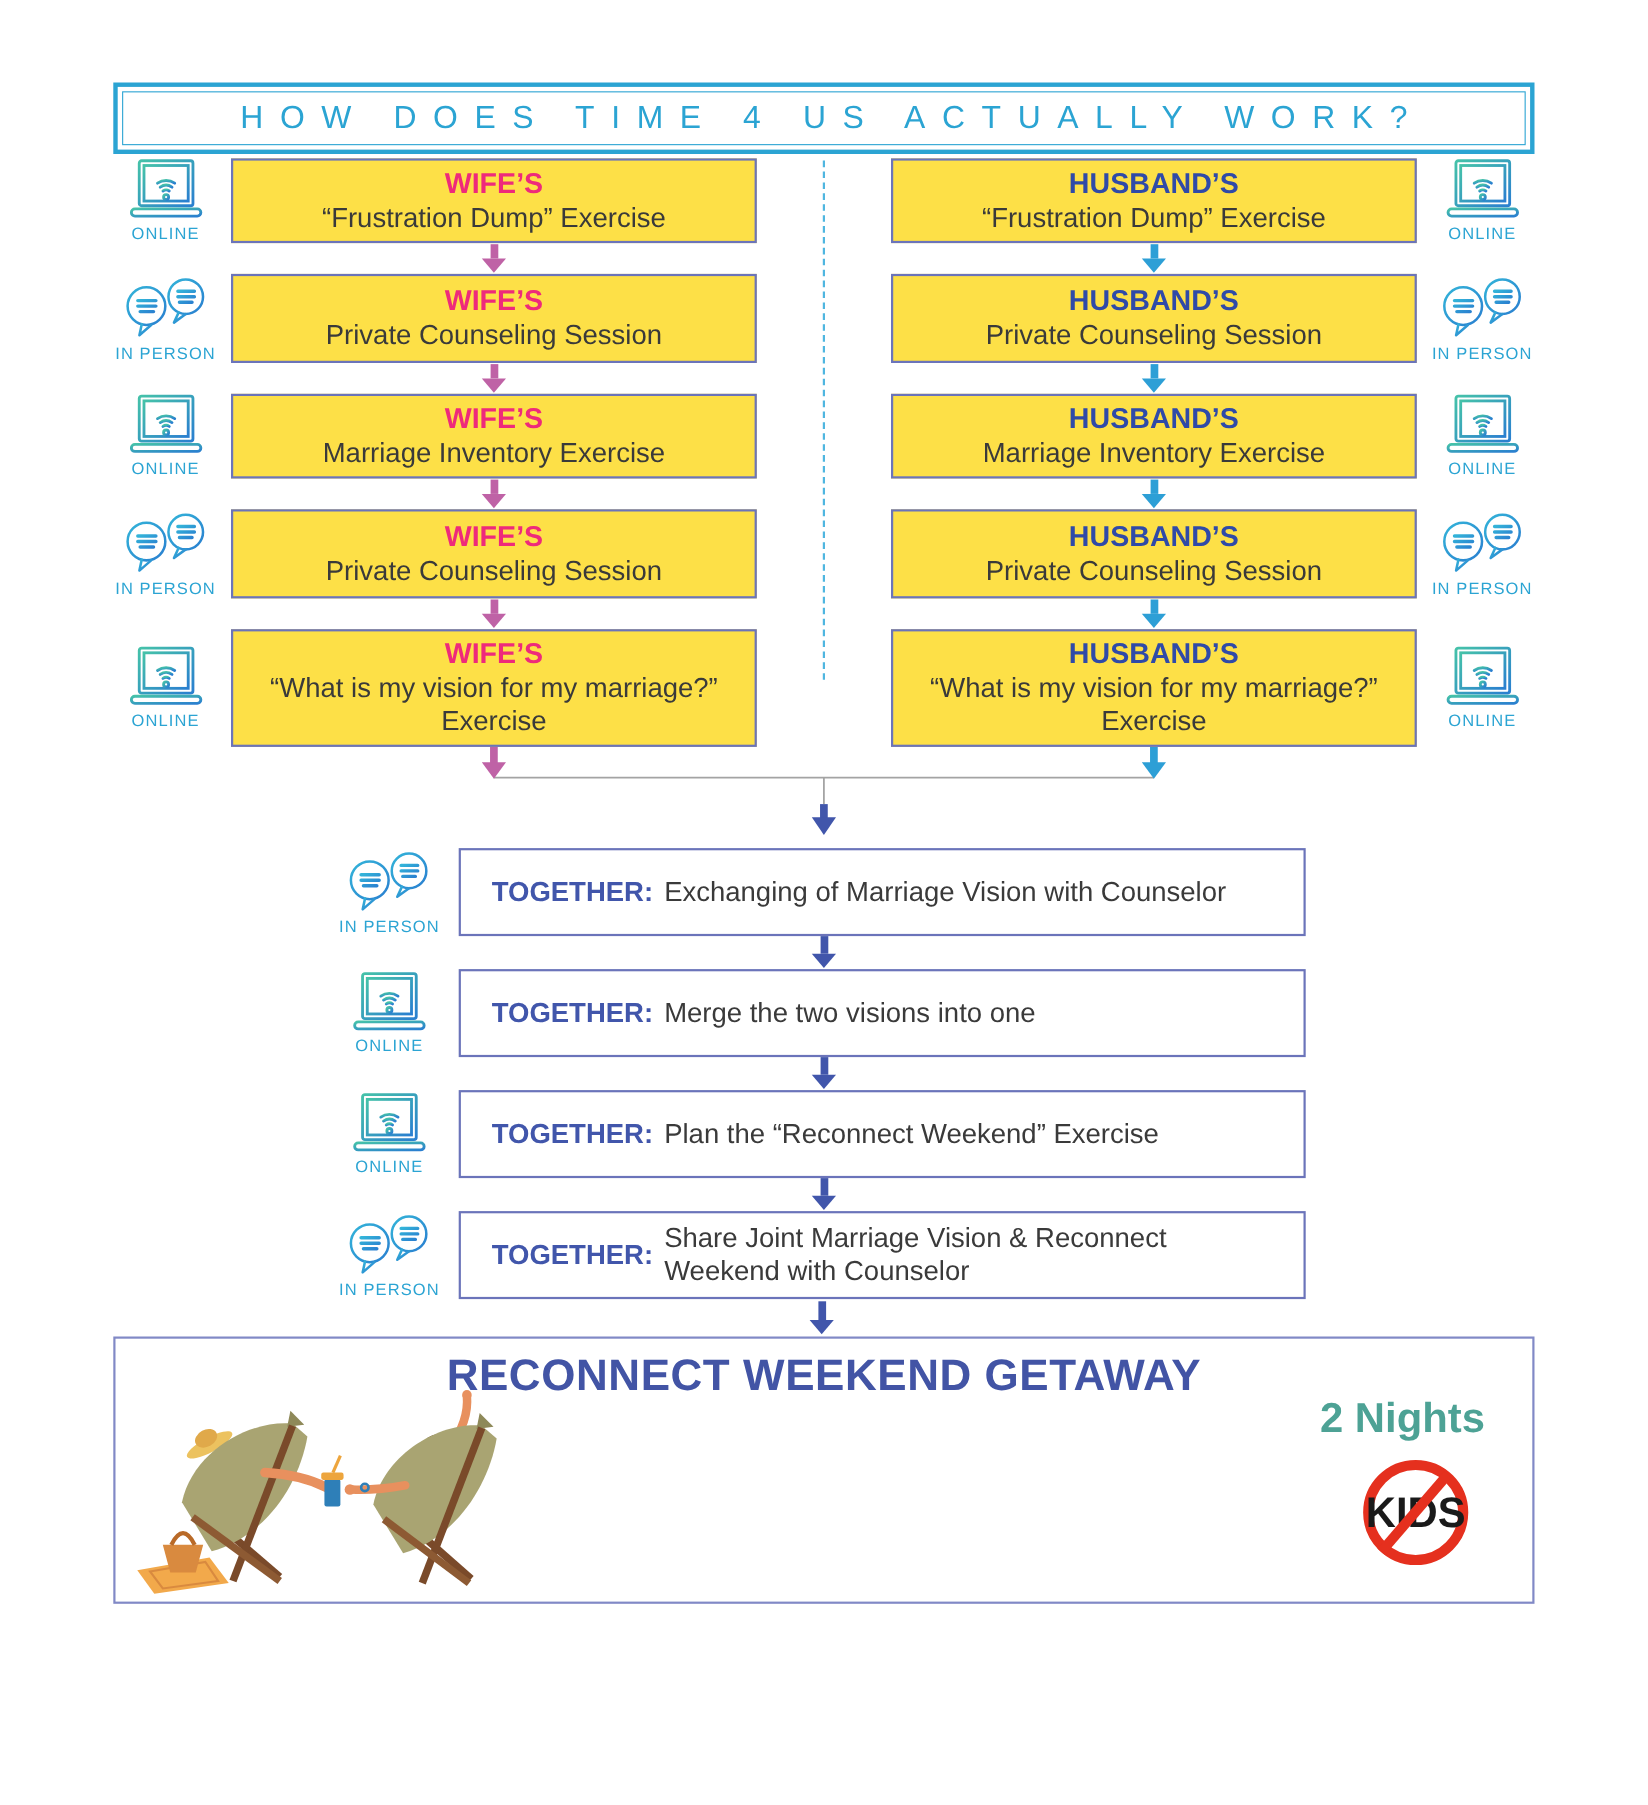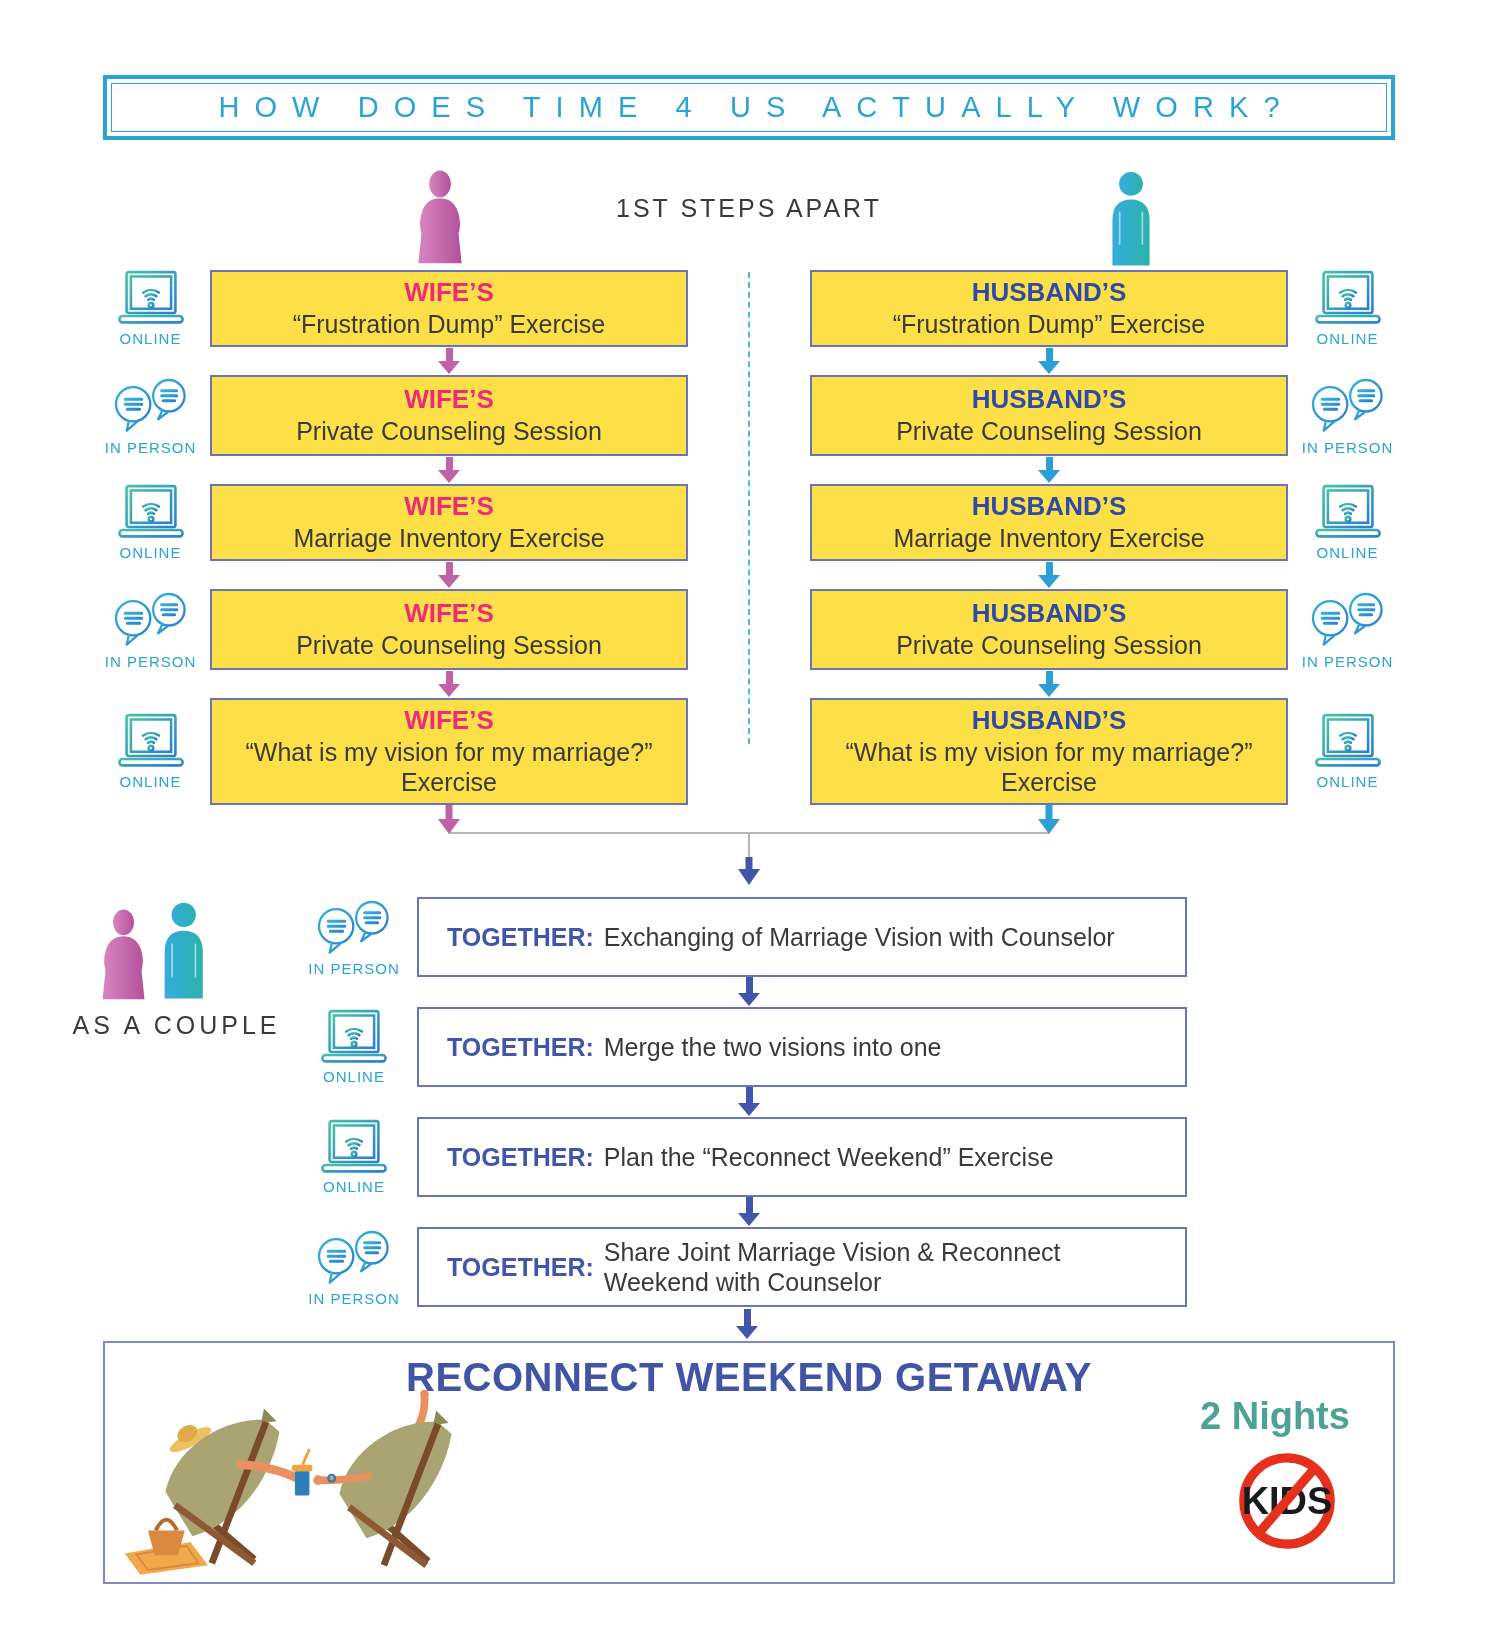--- a/index.html
+++ b/index.html
@@ -128,29 +128,20 @@
 </svg>
 
 <div class="page">
 
   <div class="title-outer">
     <div class="title-inner">
       <h1>HOW DOES TIME 4 US ACTUALLY WORK?</h1>
     </div>
   </div>
 
-  <div class="apart-header">
-    <svg class="fig wife" width="66" height="100" viewBox="0 0 64 96">
-        <use href="#ic-female"></use>
-      </svg>
-    <div class="apart-heading">1ST STEPS APART</div>
-    <svg class="fig husband" width="66" height="100" viewBox="0 0 64 96">
-        <use href="#ic-male"></use>
-      </svg>
-  </div>
 
   <div class="apart-grid">
     <div class="divider"></div>
 
     <div class="icon-cell">
       <svg class="ic" viewBox="0 0 100 78">
           <use href="#ic-laptop"></use>
         </svg>
       <span class="mode-label">ONLINE</span>
     </div>
@@ -327,27 +318,20 @@
     <path d="M358,28 H958 M658,28 V52" stroke="#a3a3a3" stroke-width="1.6" fill="none"></path>
     <rect x="354.5" y="0" width="7" height="15" fill="#bf62a6"></rect>
     <polygon points="347,14 369,14 358,29" fill="#bf62a6"></polygon>
     <rect x="954.5" y="0" width="7" height="15" fill="#2d9fd6"></rect>
     <polygon points="947,14 969,14 958,29" fill="#2d9fd6"></polygon>
     <rect x="654.5" y="52" width="7" height="14" fill="#4156ab"></rect>
     <polygon points="647,64 669,64 658,80" fill="#4156ab"></polygon>
   </svg>
 
   <div class="together">
-    <div class="as-couple">
-      <svg width="172" height="106" viewBox="0 0 150 102">
-        <use href="#ic-female" transform="translate(14,10) scale(0.96)"></use>
-        <use href="#ic-male" transform="translate(70,2) scale(1.02)"></use>
-      </svg>
-      <div class="lbl">AS A COUPLE</div>
-    </div>
 
     <div class="tg-row">
       <div class="tg-icon">
         <svg class="ic bub" viewBox="0 0 112 84">
             <use href="#ic-bubbles"></use>
           </svg>
         <span class="mode-label">IN PERSON</span>
       </div>
       <div class="tg-box">
         <span class="pre">TOGETHER:</span>

